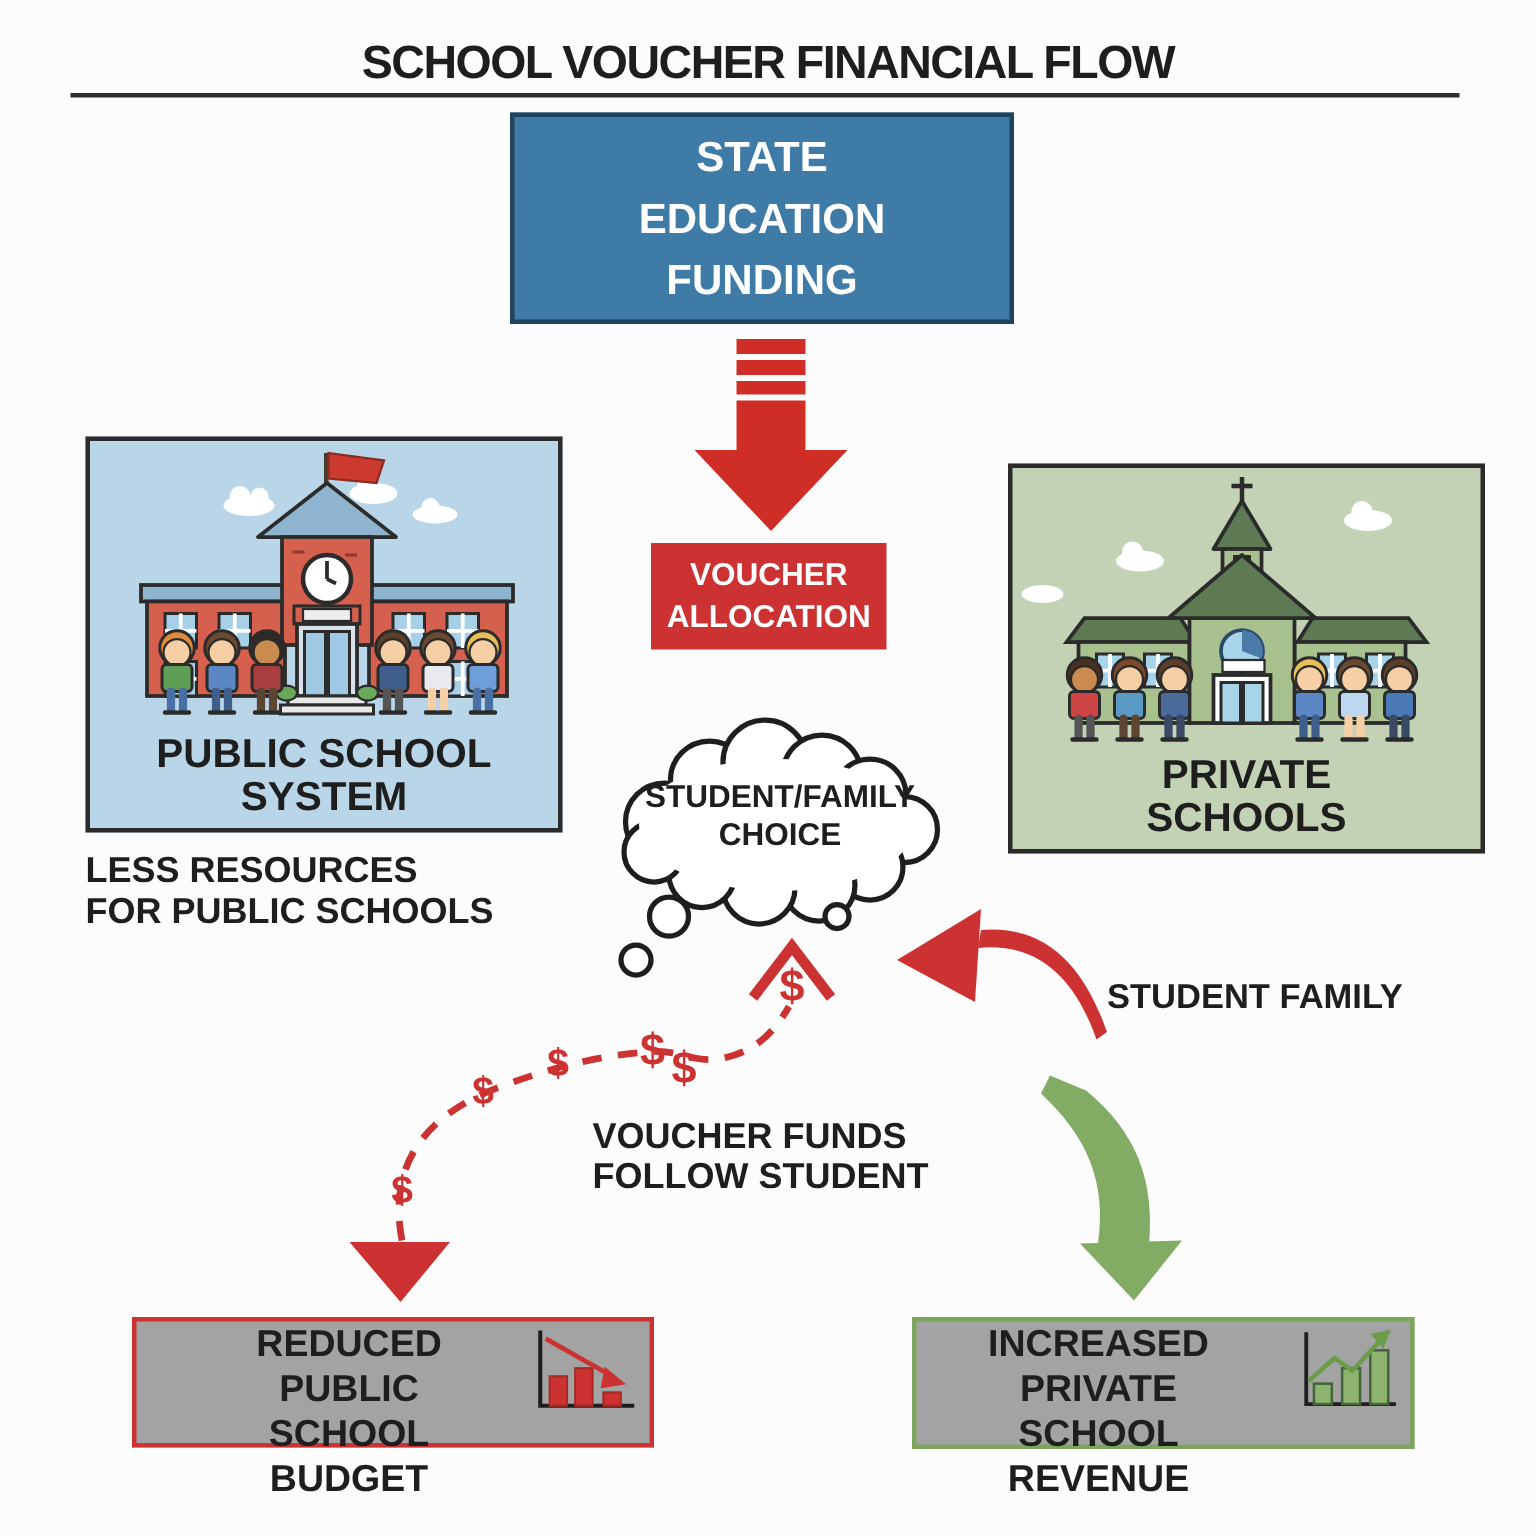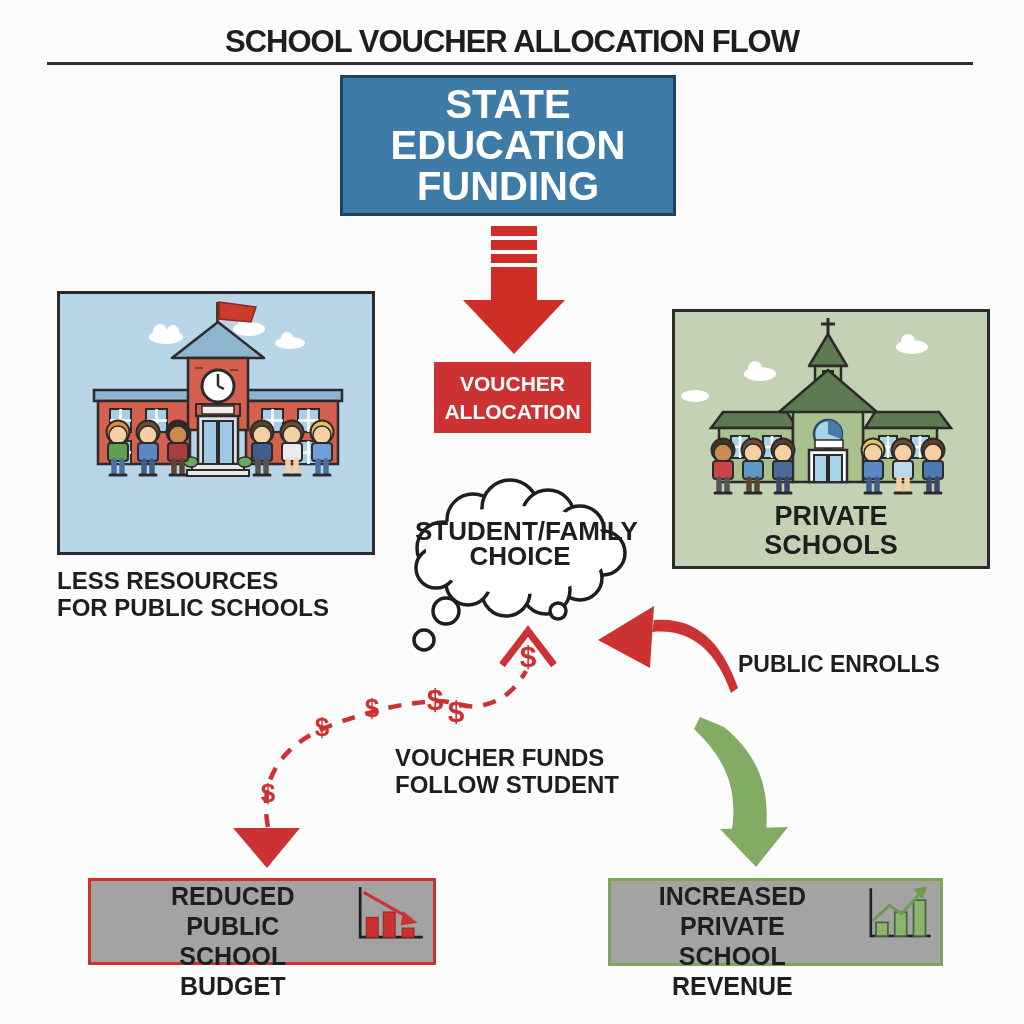--- a/index.html
+++ b/index.html
@@ -4,43 +4,43 @@
 <style>
   html,body{margin:0;padding:0;background:#fcfcfc;}
   #canvas{position:relative;width:1024px;height:1024px;background:#fcfcfc;overflow:hidden;
           font-family:"Liberation Sans",sans-serif;color:#1e1e1e;}
   .abs{position:absolute;}
   .pre{white-space:pre-line;}
   .ctr{display:flex;align-items:center;justify-content:center;text-align:center;box-sizing:border-box;}
   .title{left:0;top:24px;width:100%;text-align:center;font-size:31px;font-weight:700;letter-spacing:-1px;}
   .divider{left:47px;top:62px;width:926px;height:3px;background:#2e2e2e;}
   .state-box{left:340px;top:75px;width:336px;height:141px;background:#3e7ca7;border:3px solid #20445e;
-             color:#fff;font-size:40px;line-height:41px;font-weight:700;}
+             color:#fff;font-size:28px;line-height:41px;font-weight:700;}
   .voucher-box{left:434px;top:362px;width:157px;height:71px;background:#cc3231;
                color:#fff;font-size:21px;line-height:28px;font-weight:700;text-align:center;}
   .panel{border:3px solid #2b2b2b;box-sizing:border-box;}
   .public-panel{left:57px;top:291px;width:318px;height:264px;background:#b9d5e8;}
   .private-panel{left:672px;top:293px;width:318px;height:260px;background:#c3d2b4;margin-top:16px;}
   .panel-label{position:absolute;left:0;bottom:6px;width:100%;text-align:center;
                font-weight:700;font-size:27px;line-height:29px;color:#1e1e1e;}
   .note{font-weight:700;font-size:24px;line-height:27px;text-align:left;}
-  .cloud-label{left:415px;top:519px;width:210px;text-align:center;font-weight:700;font-size:26px;line-height:25px;}
+  .cloud-label{left:415px;top:519px;width:210px;text-align:center;font-weight:700;font-size:21px;line-height:25px;}
   .result-box{display:flex;align-items:flex-start;justify-content:center;gap:18px;background:#a3a3a3;
               box-sizing:border-box;padding:0 8px;}
   .red-box{left:88px;top:878px;width:348px;height:87px;border:3px solid #cc3231;padding-left:39px;}
   .green-box{left:608px;top:878px;width:335px;height:88px;border:3px solid #7da55c;}
   .result-text{font-weight:700;font-size:25px;line-height:30px;text-align:center;}
   svg{display:block;}
 </style>
 </head>
 <body>
 
 <div id="canvas">
 
-  <div class="abs title">SCHOOL VOUCHER ALLOCATION FLOW</div>
+  <div class="abs title">SCHOOL VOUCHER FINANCIAL FLOW</div>
   <div class="abs divider"></div>
 
   <div class="abs ctr pre state-box">STATE
 EDUCATION
 FUNDING</div>
 
   <svg class="abs" style="left:455px;top:224px;" width="118" height="132" viewBox="0 0 118 132">
     <g fill="#cf2e26">
       <rect x="36" y="2" width="46" height="10"></rect>
       <rect x="36" y="16" width="46" height="10"></rect>
@@ -149,20 +149,22 @@
           </g>
         <g transform="translate(262,0)">
             <circle cx="0" cy="138" r="11.5" fill="#e7c05a" stroke="#2b2b2b" stroke-width="2"></circle>
             <circle cx="0" cy="141" r="9" fill="#f6cfa4" stroke="#2b2b2b" stroke-width="1.5"></circle>
             <rect x="-10" y="149" width="20" height="18" rx="3" fill="#6f9fd8" stroke="#2b2b2b" stroke-width="2"></rect>
             <path d="M-4,167 V179 M4,167 V179" stroke="#4a6fa5" stroke-width="5.5"></path>
             <path d="M-8,181 H-1 M1,181 H8" stroke="#2b2b2b" stroke-width="3"></path>
           </g>
       </g>
     </svg>
+    <div class="panel-label pre">PUBLIC SCHOOL
+SYSTEM</div>
   </div>
 
   <div class="abs note pre" style="left:57px;top:567px;width:318px;">LESS RESOURCES
 FOR PUBLIC SCHOOLS</div>
 
   <div class="abs panel private-panel">
     <svg width="312" height="192" viewBox="0 0 312 192">
       <g fill="#ffffff">
         <ellipse cx="85" cy="62" rx="16" ry="7"></ellipse>
           <circle cx="80" cy="56" r="7"></circle>
@@ -293,21 +295,21 @@
     </g>
   </svg>
 
   <div class="abs note pre" style="left:395px;top:744px;width:240px;">VOUCHER FUNDS
 FOLLOW STUDENT</div>
 
   <svg class="abs" style="left:590px;top:590px;" width="150" height="112" viewBox="0 0 150 112">
     <path d="M141,103 C126,60 100,38 62,42 L64,30 C110,26 134,58 148,98 Z" fill="#cc3231"></path>
     <polygon points="8,50 64,16 60,78" fill="#cc3231"></polygon>
   </svg>
-  <div class="abs" style="left:738px;top:651px;font-weight:700;font-size:23px;white-space:nowrap;">PUBLIC ENROLLS</div>
+  <div class="abs" style="left:738px;top:651px;font-weight:700;font-size:23px;white-space:nowrap;">STUDENT FAMILY</div>
 
   <svg class="abs" style="left:228px;top:826px;" width="80" height="44" viewBox="0 0 80 44">
     <polygon points="5,2 72,2 39,42" fill="#cc3231"></polygon>
   </svg>
 
   <svg class="abs" style="left:680px;top:703px;" width="130" height="170" viewBox="0 0 130 170">
     <path d="M20,14 L44,24 C78,52 90,84 86,128 L52,126 C58,84 44,54 14,26 Z" fill="#82ab63"></path>
     <polygon points="40,126 108,124 76,164" fill="#82ab63"></polygon>
   </svg>
 

